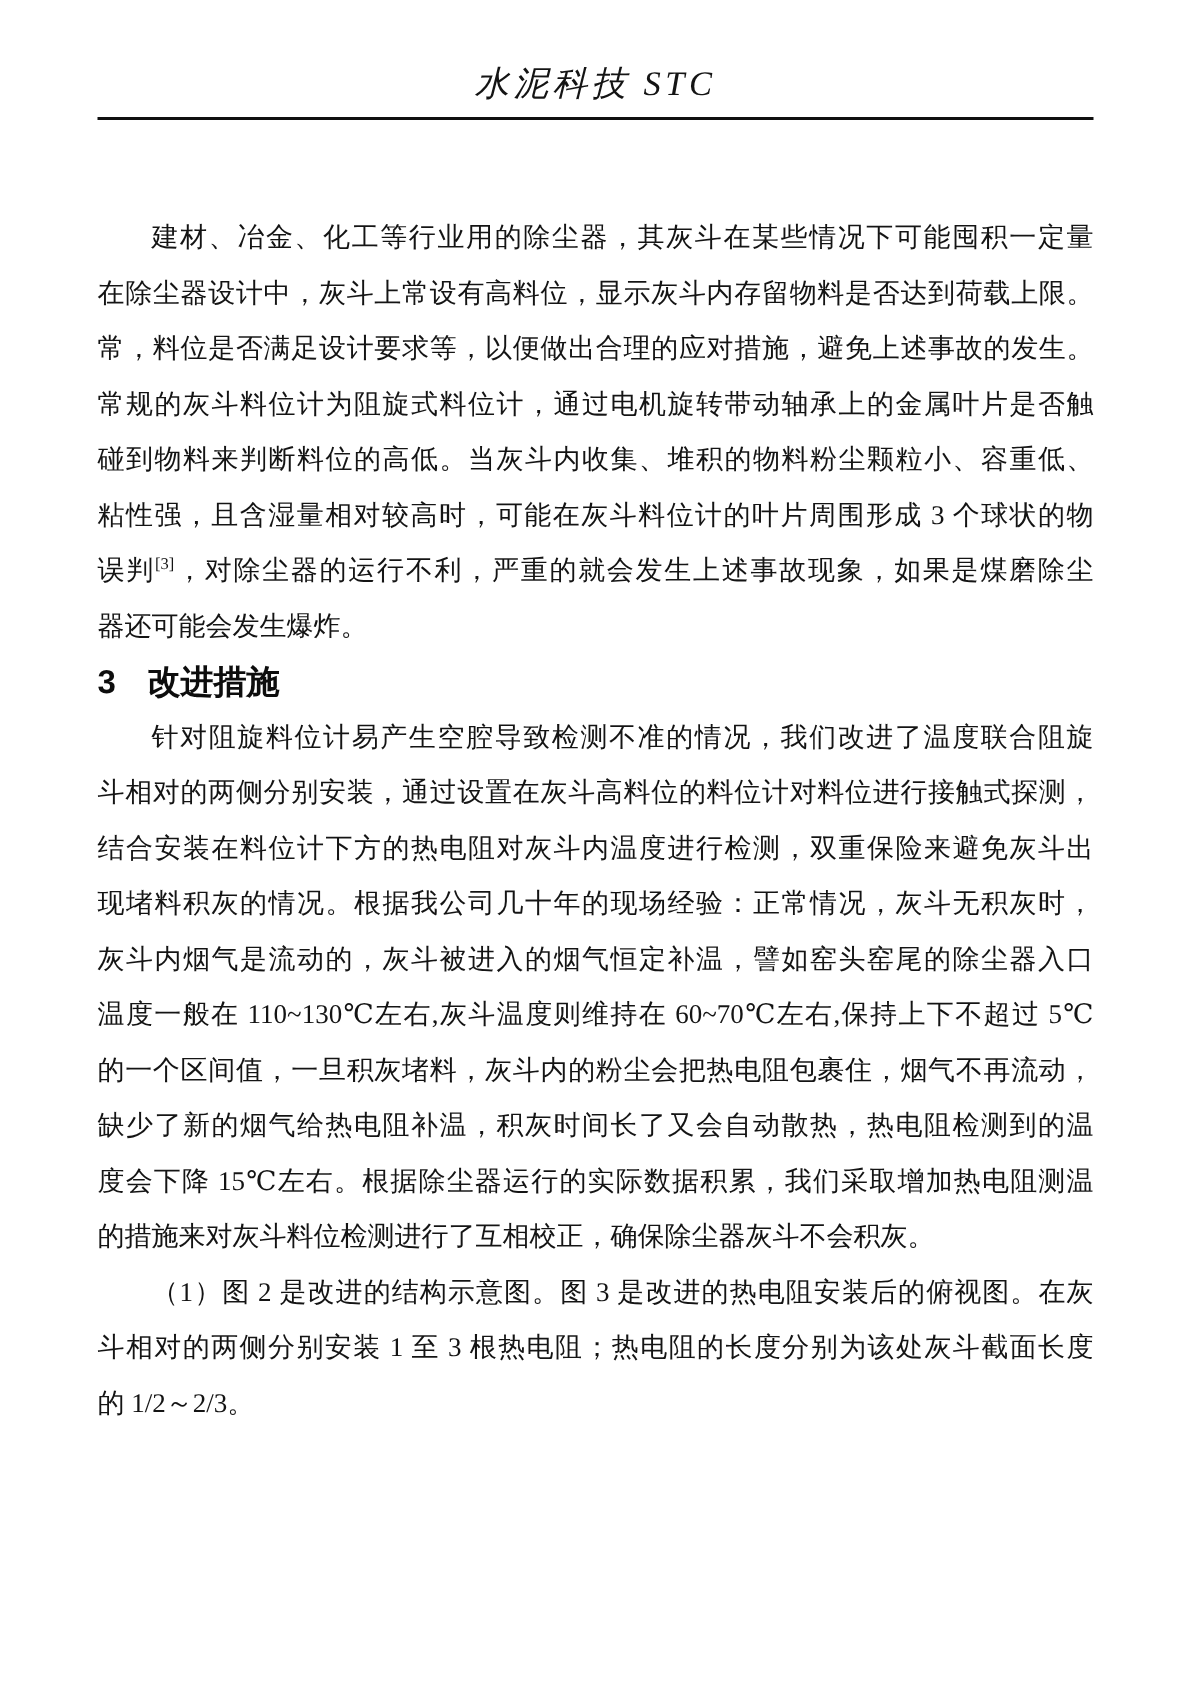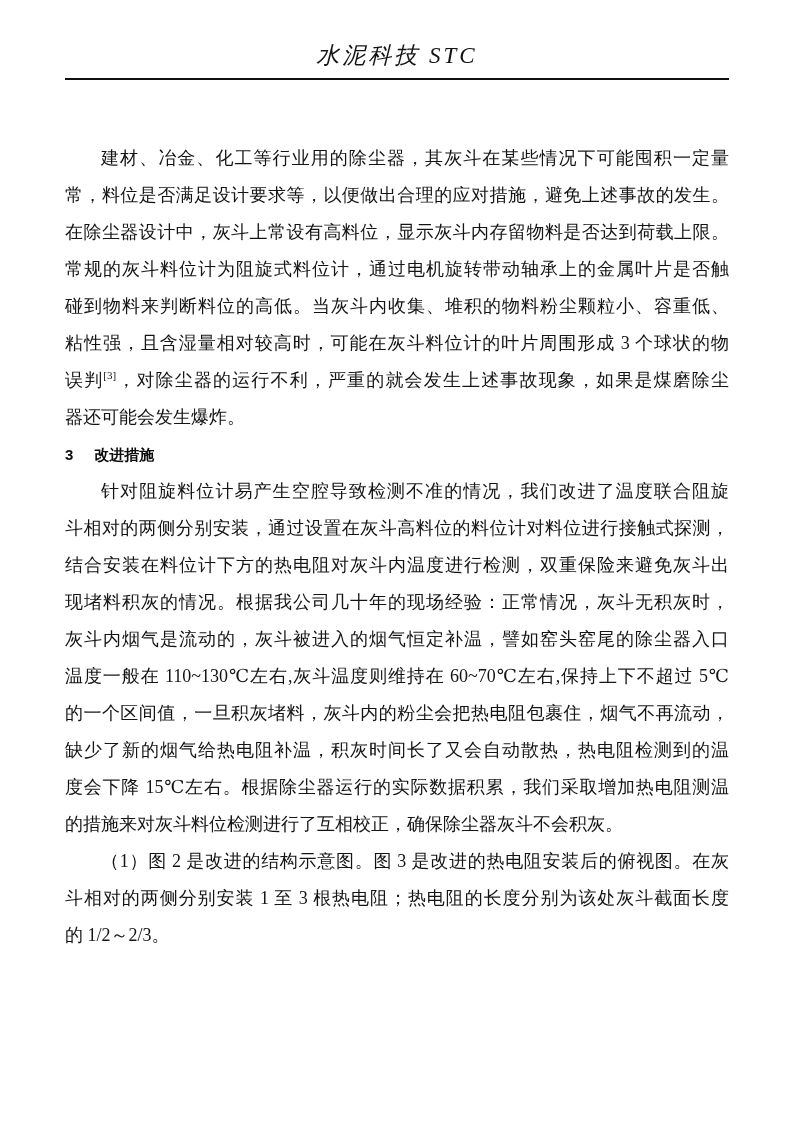--- a/index.html
+++ b/index.html
@@ -53,21 +53,21 @@
     line-height: 0;
     vertical-align: 7px;
     letter-spacing: 0;
   }
   .section-heading {
     margin: 0;
     height: 37px;
     line-height: 37px;
     font-family: "Liberation Sans", "DejaVu Sans", sans-serif;
     font-weight: bold;
-    font-size: 15px;
+    font-size: 22px;
     color: #0d0d0d;
   }
   .section-heading .sec-num { margin-right: 21px; }
   
   .footer-rule {
     position: absolute;
     left: 65px;
     width: 664px;
     top: 1053px;
     height: 2px;
@@ -111,22 +111,22 @@
 <div class="page">
 
   <header class="header">
     <div class="journal-title">水泥科技 STC</div>
   </header>
 
   <main class="body">
 
     <section class="paragraph">
         <div class="line indent">建材、冶金、化工等行业用的除尘器，其灰斗在某些情况下可能囤积一定量</div>
+        <div class="line">在除尘器设计中，灰斗上常设有高料位，显示灰斗内存留物料是否达到荷载上限。</div>
         <div class="line">常，料位是否满足设计要求等，以便做出合理的应对措施，避免上述事故的发生。</div>
-        <div class="line">在除尘器设计中，灰斗上常设有高料位，显示灰斗内存留物料是否达到荷载上限。</div>
         <div class="line">常规的灰斗料位计为阻旋式料位计，通过电机旋转带动轴承上的金属叶片是否触</div>
         <div class="line">碰到物料来判断料位的高低。当灰斗内收集、堆积的物料粉尘颗粒小、容重低、</div>
         <div class="line">粘性强，且含湿量相对较高时，可能在灰斗料位计的叶片周围形成 3 个球状的物</div>
         <div class="line">误判<sup class="cite">[3]</sup>，对除尘器的运行不利，严重的就会发生上述事故现象，如果是煤磨除尘</div>
         <div class="line para-last">器还可能会发生爆炸。</div>
       </section>
 
     <h2 class="section-heading">
       <span class="sec-num">3</span><span>改进措施</span>
     </h2>

